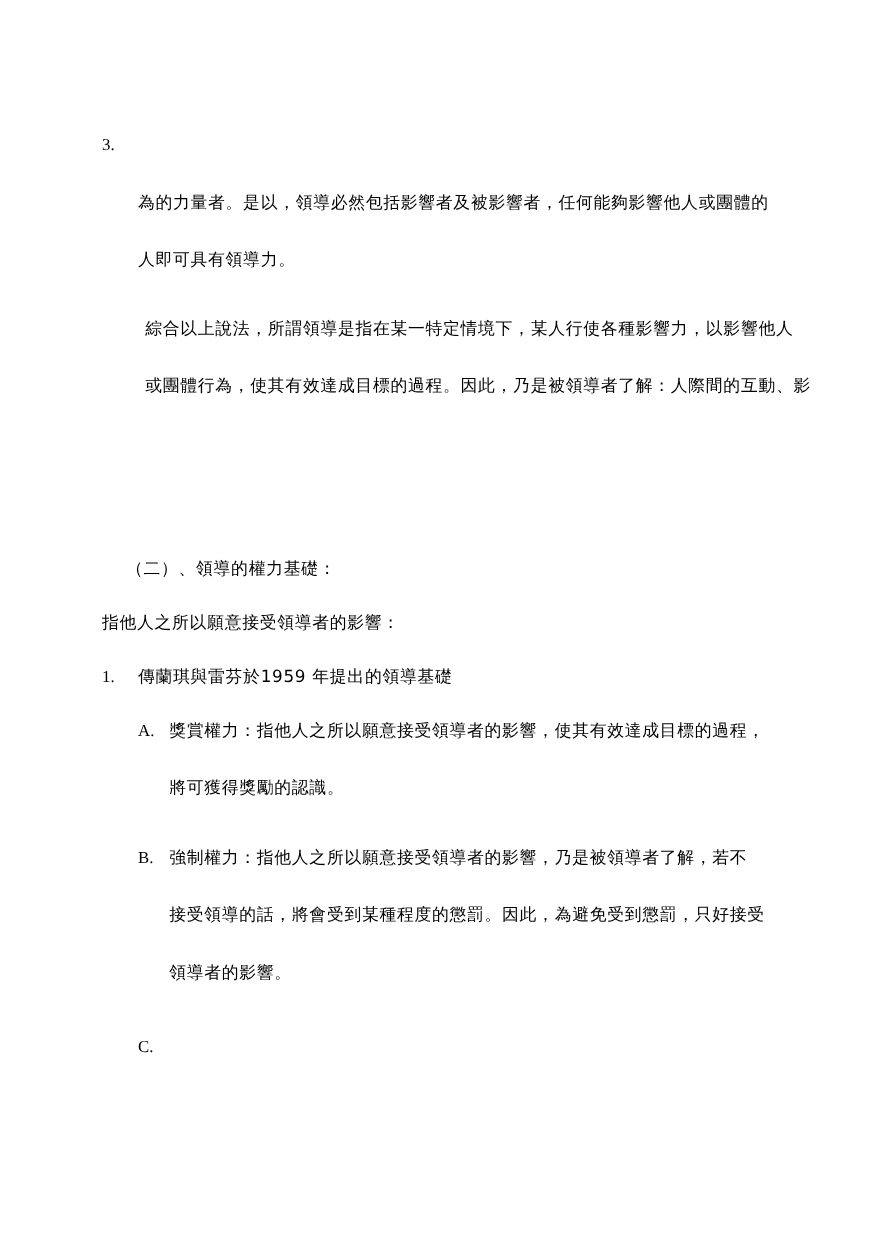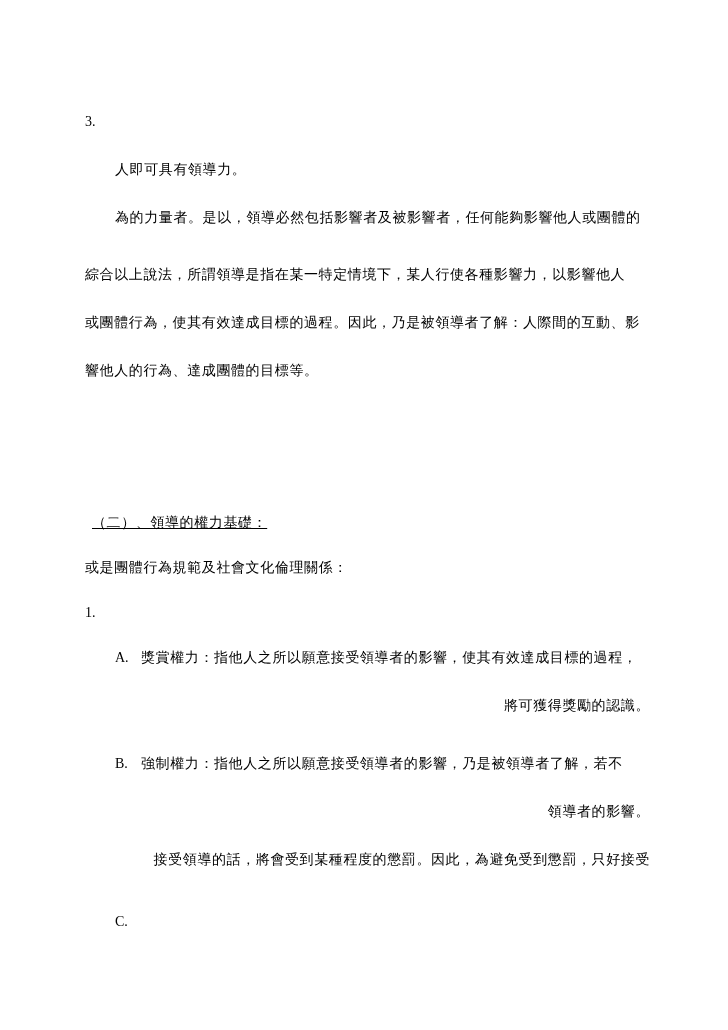--- a/index.html
+++ b/index.html
@@ -46,79 +46,78 @@
     width: 26px;
   }
   .indent-1 {
     padding-left: 30px;
   }
   .sub-item {
     margin-left: 30px;
   }
   .sub-cont {
     padding-left: 26px;
-    text-align: right;
   }
   .summary-para {
     margin-top: 9px;
+    margin-left: 36px;
   }
   .section-heading {
     margin-top: 104px;
-    margin-left: 7px;
-    text-decoration: underline;
+    margin-left: 20px;
   }
   .sub-item-b {
     margin-top: 10px;
   }
   .sub-item-c {
     margin-top: 14px;
   }
 </style>
 </head>
 <body>
 
 <div class="page">
 
   <div>
     <div class="line row">
       <span class="marker marker-num">3.</span>
     </div>
+    <div class="line indent-1">為的力量者。是以，領導必然包括影響者及被影響者，任何能夠影響他人或團體的</div>
     <div class="line indent-1">人即可具有領導力。</div>
-    <div class="line indent-1">為的力量者。是以，領導必然包括影響者及被影響者，任何能夠影響他人或團體的</div>
   </div>
 
   <div class="summary-para">
     <div class="line">綜合以上說法，所謂領導是指在某一特定情境下，某人行使各種影響力，以影響他人</div>
     <div class="line">或團體行為，使其有效達成目標的過程。因此，乃是被領導者了解：人際間的互動、影</div>
-    <div class="line">響他人的行為、達成團體的目標等。</div>
   </div>
 
   <div class="line line-sm section-heading">（二）、領導的權力基礎：</div>
 
-  <div class="line line-sm">或是團體行為規範及社會文化倫理關係：</div>
+  <div class="line line-sm">指他人之所以願意接受領導者的影響：</div>
 
   <div class="line line-sm row">
     <span class="marker marker-num">1.</span>
+    <span>傳蘭琪與雷芬於1959 年提出的領導基礎</span>
   </div>
 
   <div class="sub-item">
     <div class="line row">
       <span class="marker marker-sub">A.</span>
       <span>獎賞權力：指他人之所以願意接受領導者的影響，使其有效達成目標的過程，</span>
     </div>
     <div class="line sub-cont">將可獲得獎勵的認識。</div>
   </div>
 
   <div class="sub-item sub-item-b">
     <div class="line row">
       <span class="marker marker-sub">B.</span>
       <span>強制權力：指他人之所以願意接受領導者的影響，乃是被領導者了解，若不</span>
     </div>
+    <div class="line sub-cont">接受領導的話，將會受到某種程度的懲罰。因此，為避免受到懲罰，只好接受</div>
     <div class="line sub-cont">領導者的影響。</div>
-    <div class="line sub-cont">接受領導的話，將會受到某種程度的懲罰。因此，為避免受到懲罰，只好接受</div>
   </div>
 
   <div class="sub-item sub-item-c">
     <div class="line row">
       <span class="marker marker-sub">C.</span>
     </div>
   </div>
 
 </div>
 

